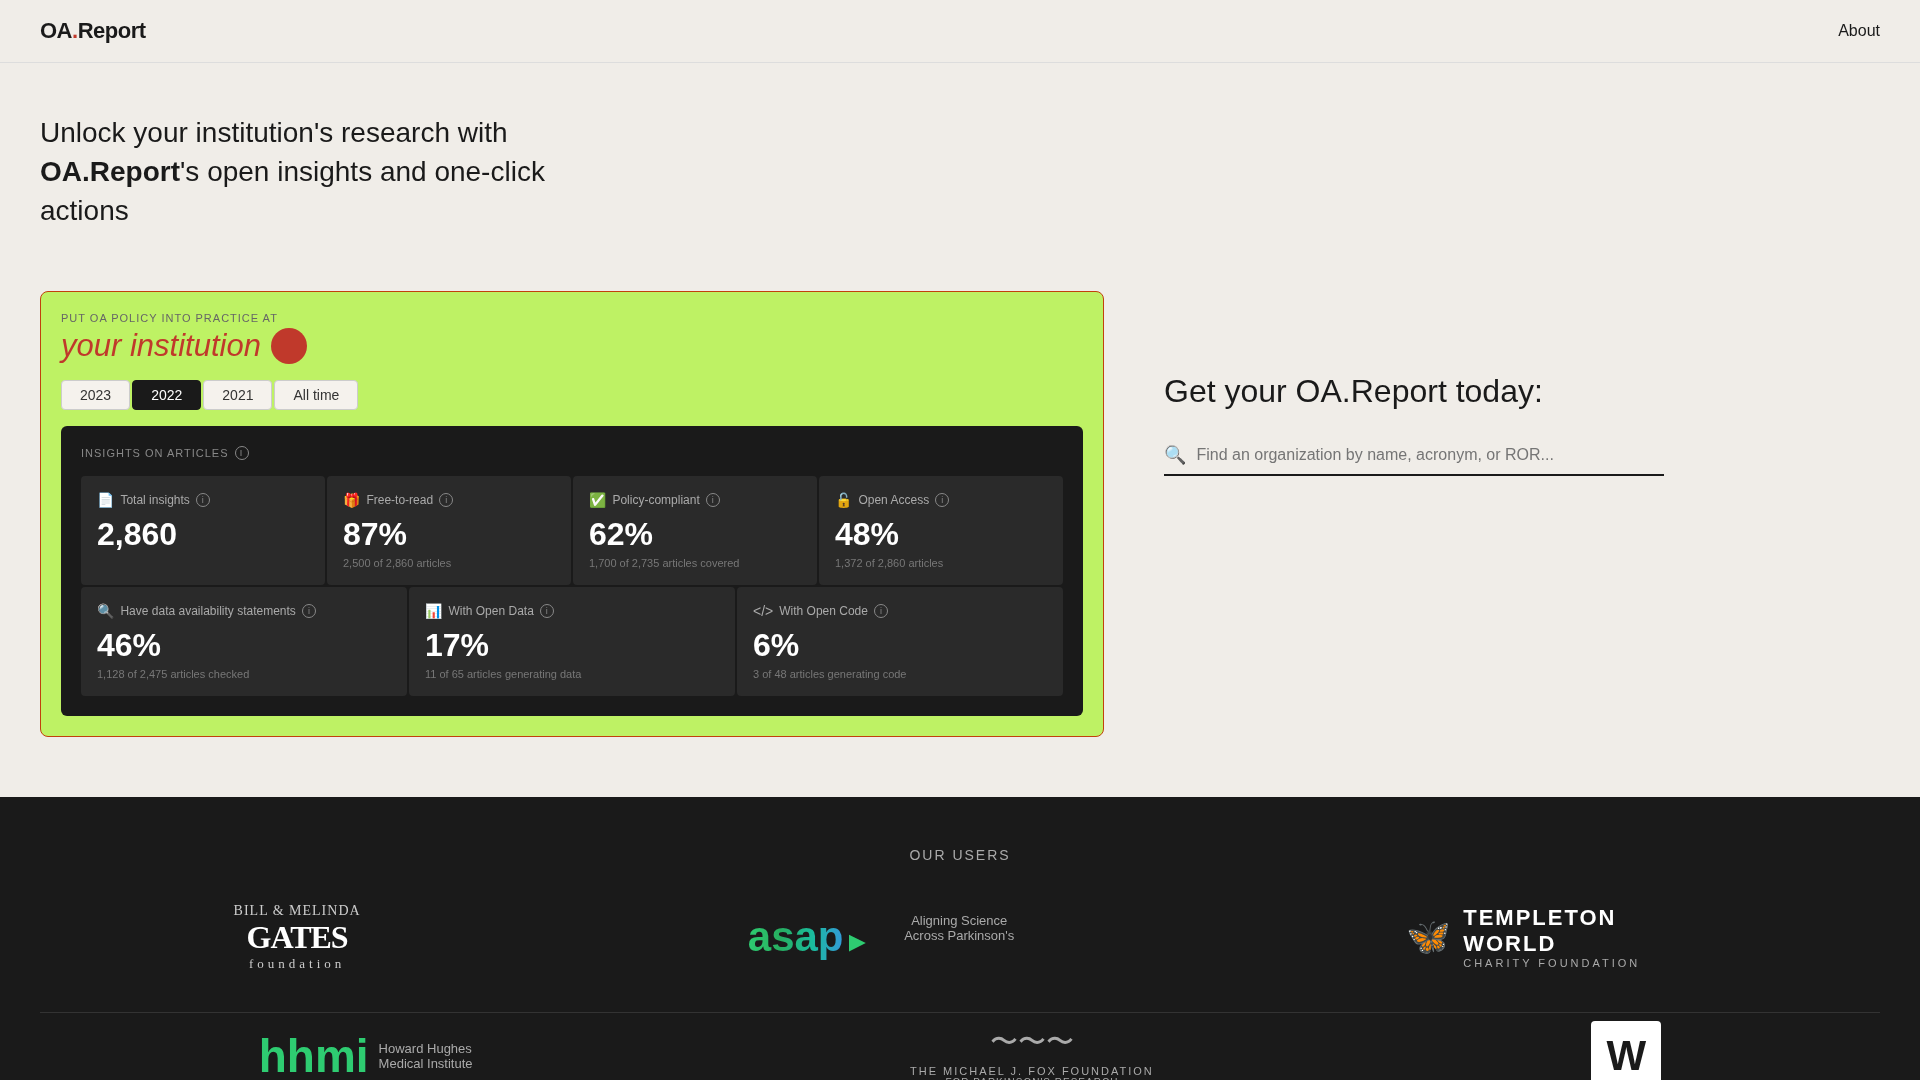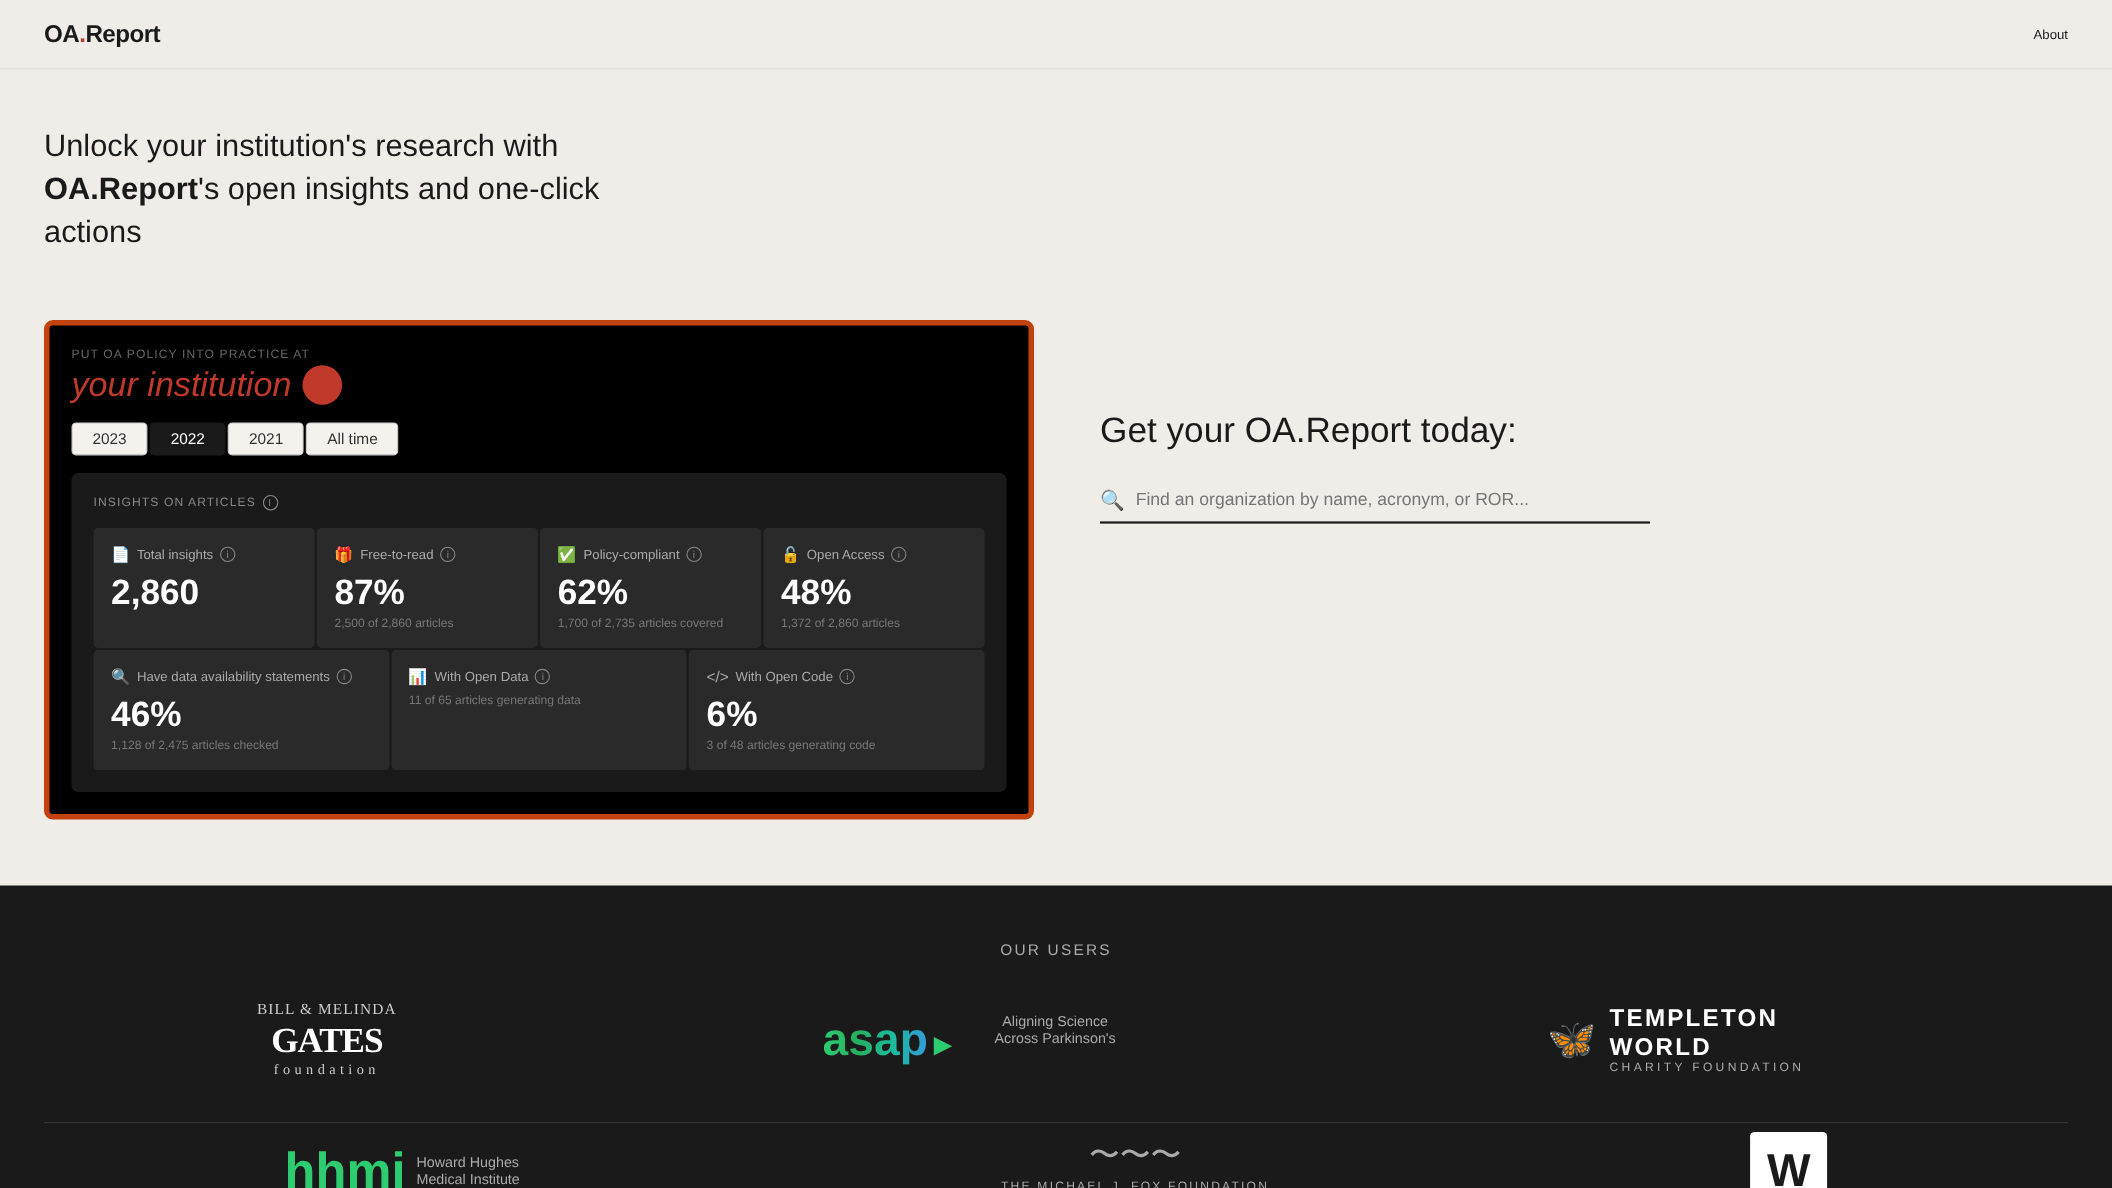--- a/index.html
+++ b/index.html
@@ -23,21 +23,21 @@
     .logo {
       font-size: 22px;
       font-weight: 700;
       color: #1a1a1a;
       letter-spacing: -0.5px;
     }
     .logo-dot {
       color: #c0392b;
     }
     .about-link {
-      font-size: 12px;
+      font-size: 16px;
       color: #1a1a1a;
       text-decoration: none;
       cursor: pointer;
     }
 
     
     .hero {
       padding: 50px 40px 30px 40px;
     }
     .hero-title {
@@ -55,24 +55,24 @@
     
     .main-content {
       display: flex;
       gap: 60px;
       padding: 0 40px;
       align-items: flex-start;
     }
 
     
     .dashboard-preview {
-      background: #000000;
-      border: 5px solid #c2410c;
+      background: #bef264;
+      border: 1px solid #c2410c;
       border-radius: 8px;
-      width: 900px;
+      width: 1064px;
       padding: 20px;
       flex-shrink: 0;
     }
     .dashboard-header {
       margin-bottom: 16px;
     }
     .put-oa-label {
       font-size: 11px;
       text-transform: uppercase;
       letter-spacing: 1px;
@@ -447,20 +447,21 @@
           <div class="stat-value">46%</div>
           <div class="stat-sub">1,128 of 2,475 articles checked</div>
         </div>
 
         <div class="stat-card">
           <div class="stat-card-header">
             <span class="stat-icon">📊</span>
             <span class="stat-label">With Open Data</span>
             <span class="info-icon">i</span>
           </div>
+          <div class="stat-value">17%</div>
           <div class="stat-sub">11 of 65 articles generating data</div>
         </div>
 
         <div class="stat-card">
           <div class="stat-card-header">
             <span class="stat-icon">&lt;/&gt;</span>
             <span class="stat-label">With Open Code</span>
             <span class="info-icon">i</span>
           </div>
           <div class="stat-value">6%</div>

